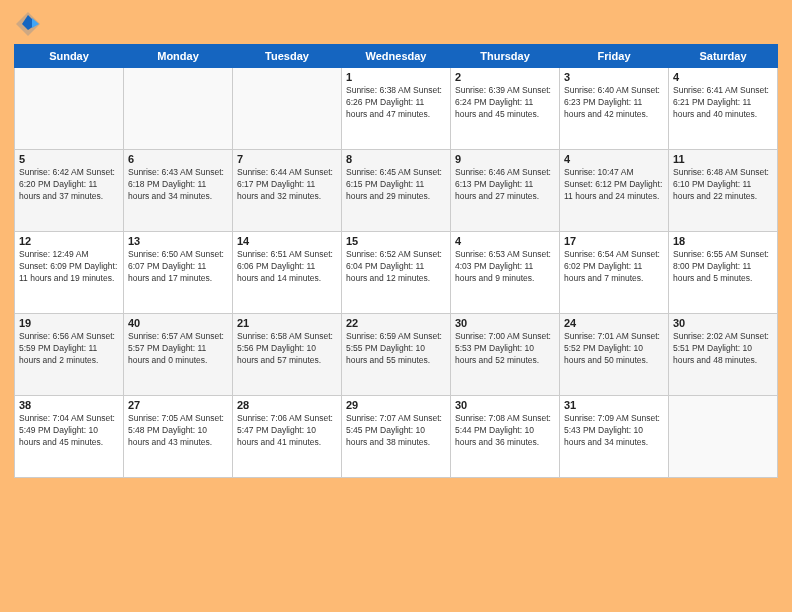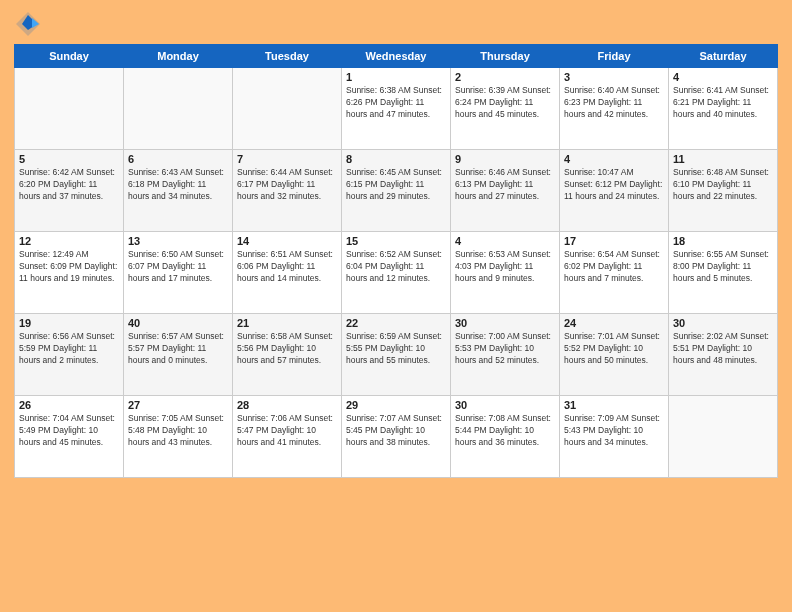--- a/index.html
+++ b/index.html
@@ -310,21 +310,21 @@
           <td>
             <span class="day-num">30</span>
             <div class="day-info">Sunrise: 2:02 AM
 Sunset: 5:51 PM
 Daylight: 10 hours
 and 48 minutes.</div>
           </td>
         </tr>
         <tr>
           <td>
-            <span class="day-num">26</span>
+            <span class="day-num">38</span>
             <div class="day-info">Sunrise: 7:04 AM
 Sunset: 5:49 PM
 Daylight: 10 hours
 and 45 minutes.</div>
           </td>
           <td>
             <span class="day-num">27</span>
             <div class="day-info">Sunrise: 7:05 AM
 Sunset: 5:48 PM
 Daylight: 10 hours

